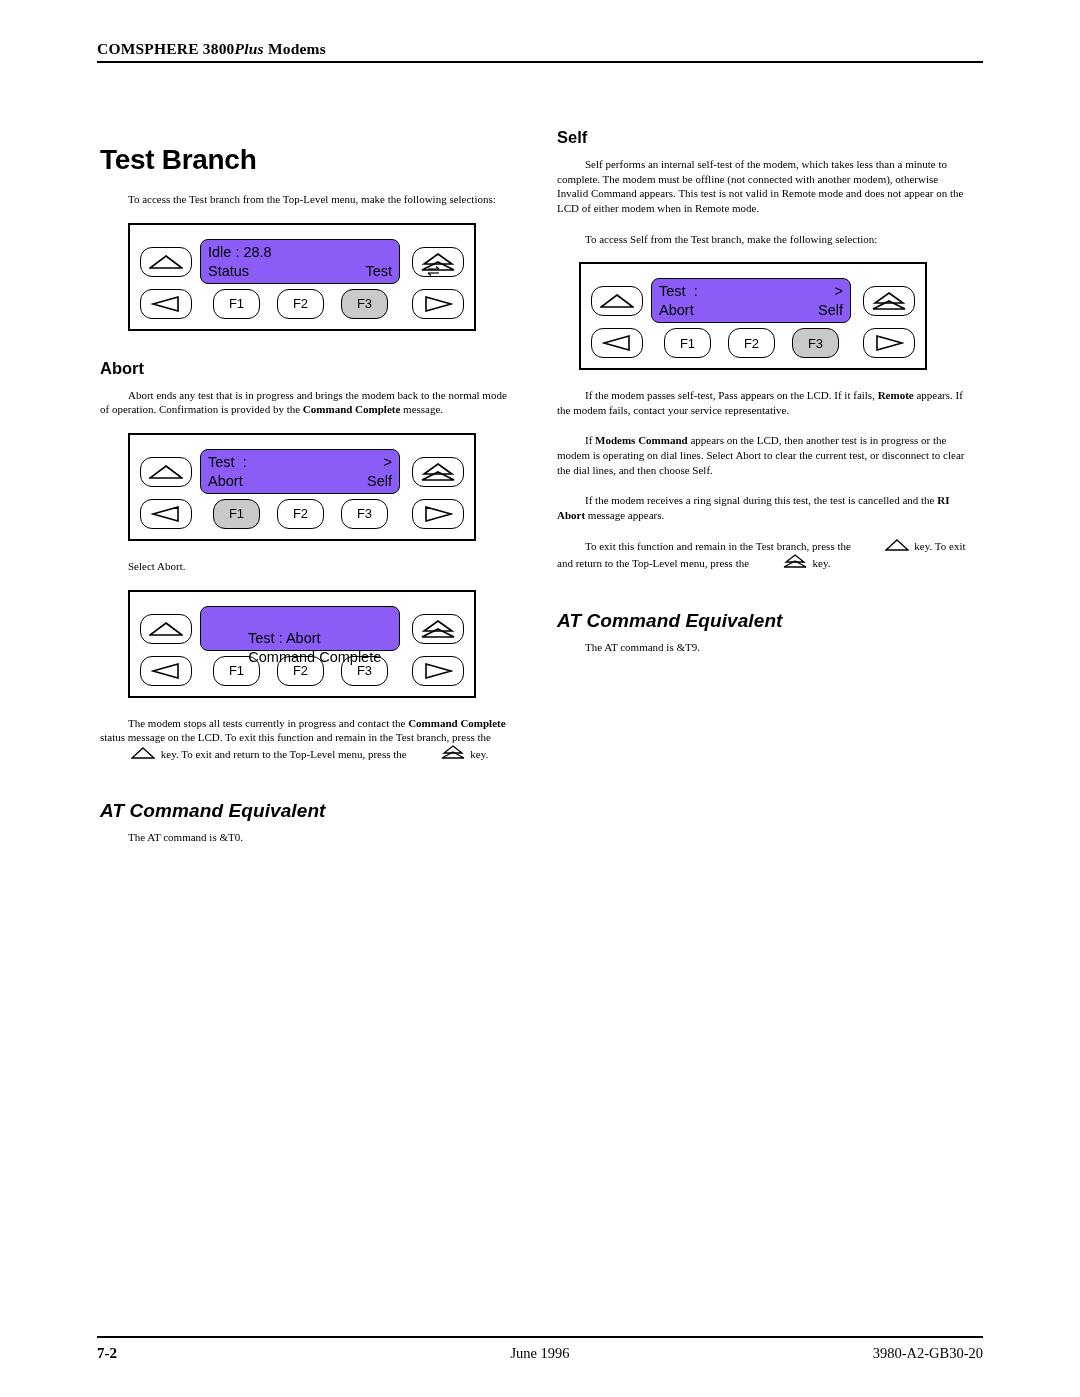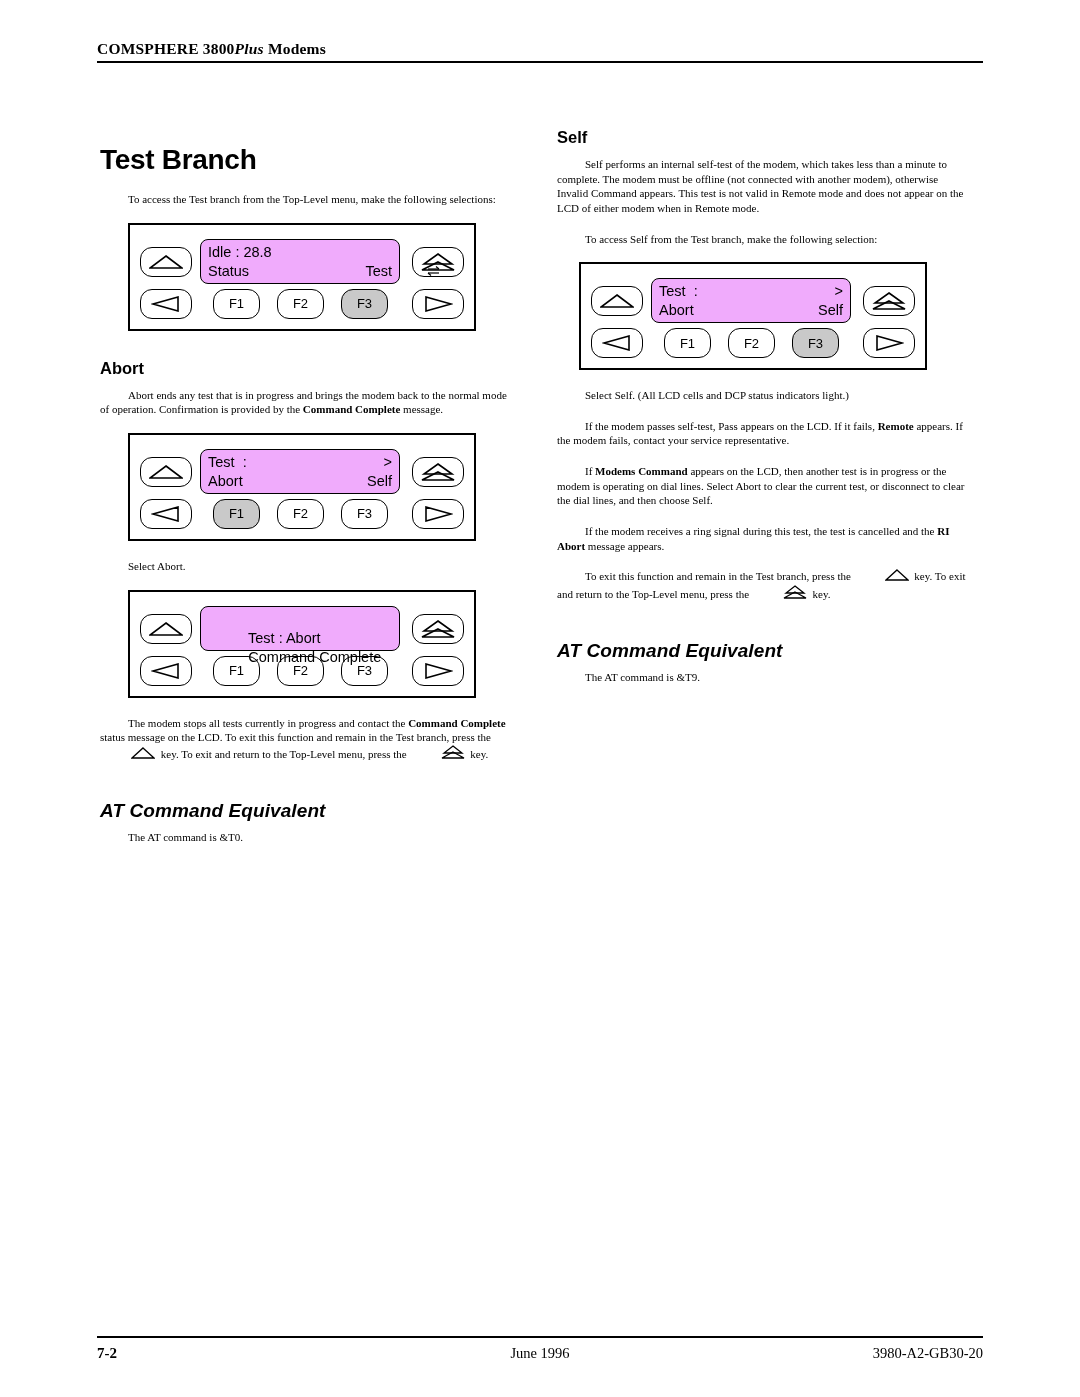--- a/index.html
+++ b/index.html
@@ -138,21 +138,21 @@
   .f3 { left: 211px; }
 
   .lcd {
     position: absolute;
     left: 70px;
     top: 14px;
     width: 200px;
     height: 45px;
     border: 1.6px solid #000;
     border-radius: 8px;
-    background: #f0abfc;
+    background: #8b5cf6;
     box-sizing: border-box;
     font-family: "Liberation Sans", sans-serif;
     font-size: 14.5px;
     padding: 3px 7px 0 7px;
   }
   .lcd-row {
     display: flex;
     justify-content: space-between;
     align-items: baseline;
     height: 19px;
@@ -398,21 +398,20 @@
           <span class="lcd-left">Test  :</span>
           <span class="lcd-right">&gt;</span>
         </div>
         <div class="lcd-row">
           <span class="lcd-left">Abort</span>
           <span class="lcd-right">Self</span>
         </div>
       </div>
     </div>
 
-    <p class="body-text">Select Self. (All LCD cells and DCP status indicators light.)</p>
 
     <p class="body-text"><span>If the modem passes self-test, Pass appears on the LCD. If it fails, </span><b>Remote</b><span> appears. If the modem fails, contact your service representative.</span></p>
 
     <p class="body-text"><span>If </span><b>Modems Command</b><span> appears on the LCD, then another test is in progress or the modem is operating on dial lines. Select Abort to clear the current test, or disconnect to clear the dial lines, and then choose Self.</span></p>
 
     <p class="body-text"><span>If the modem receives a ring signal during this test, the test is cancelled and the </span><b>RI Abort</b><span> message appears.</span></p>
 
     <p class="body-text"><span>To exit this function and remain in the Test branch, press the </span><span class="inline-key"><svg width="24" height="12" viewBox="0 0 24 12">
             <polygon points="12,1 23,11 1,11" fill="none" stroke="#000" stroke-width="1.3"></polygon>
           </svg></span><span> key. To exit and return to the Top-Level menu, press the </span><span class="inline-key"><svg width="24" height="14" viewBox="0 0 24 14">

